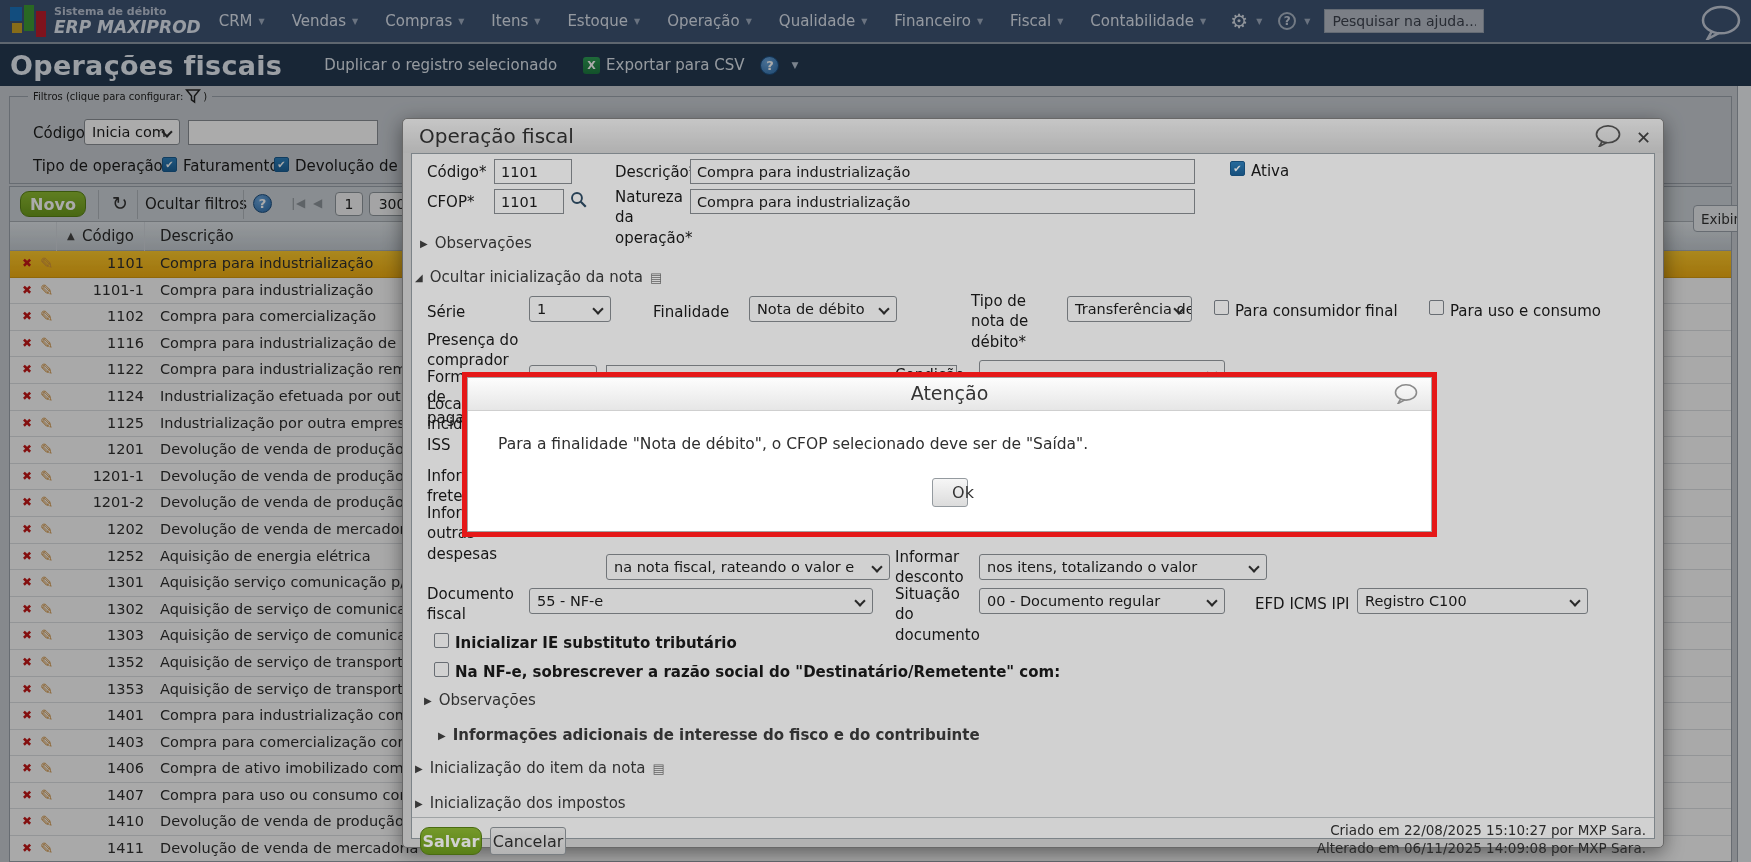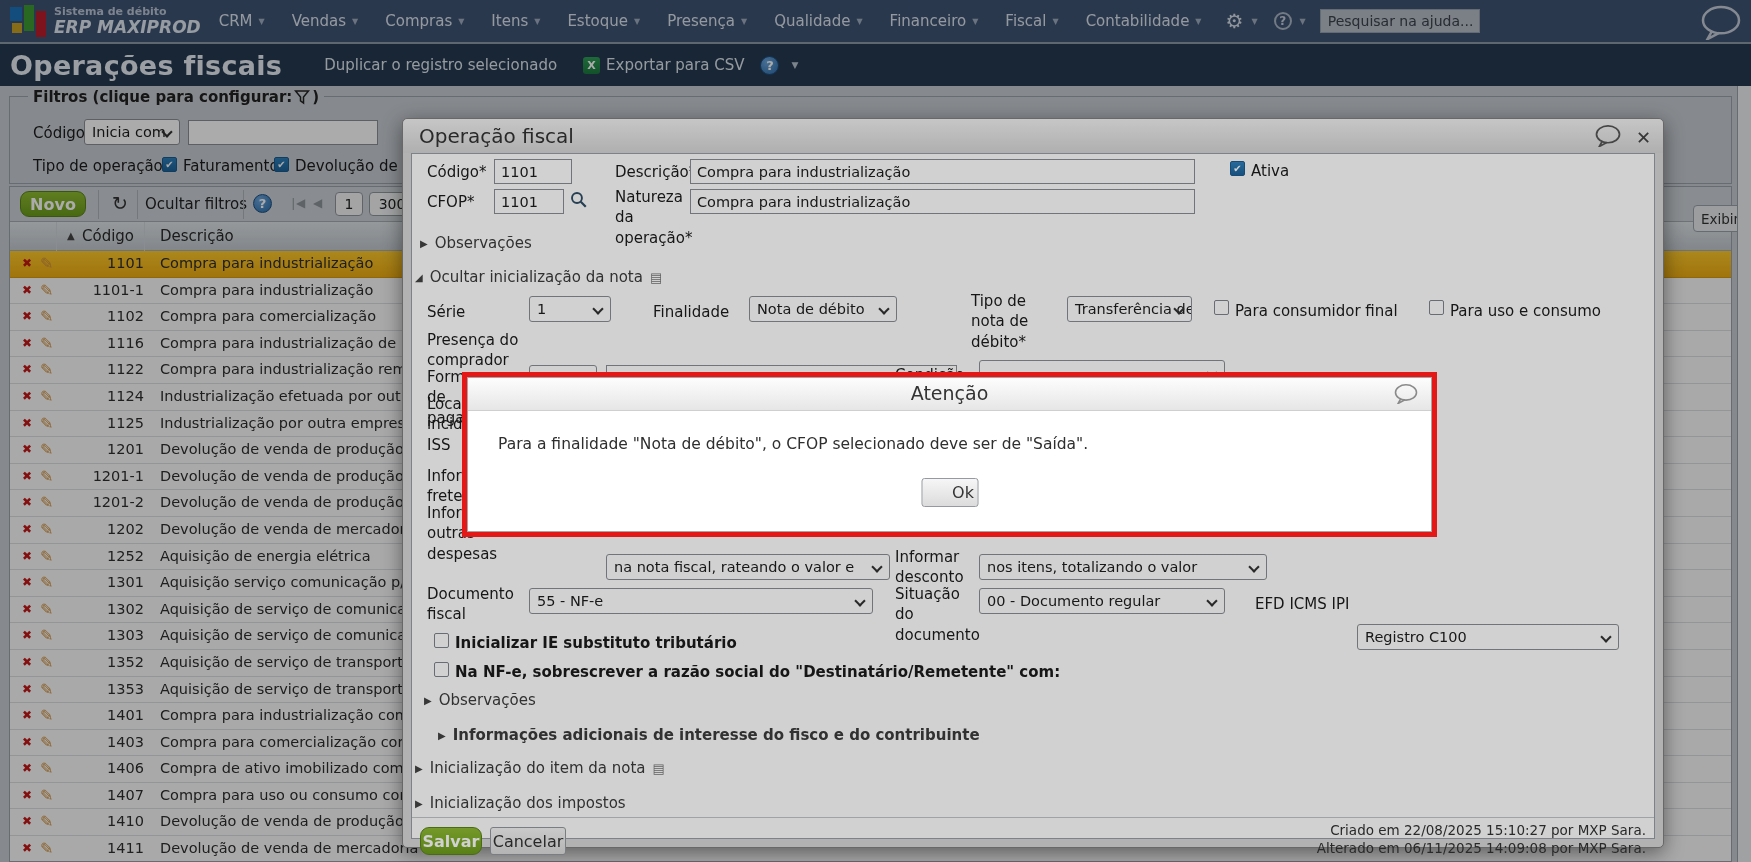--- a/index.html
+++ b/index.html
@@ -33,21 +33,21 @@
   .page-title { font-size:27px; font-weight:700; color:#e8eef6; margin-left:10px; letter-spacing:.3px; }
   .tbar-link { font-size:15px; color:#dfe6ee; margin-left:42px; cursor:pointer; }
   .excel-ico { width:17px; height:17px; border-radius:3px; background:linear-gradient(#2f9e57,#1d7a40); color:#fff; font-size:11px; font-weight:700; display:inline-flex; align-items:center; justify-content:center; margin-left:26px; }
   .tbar-link2 { font-size:15px; color:#dfe6ee; margin-left:6px; cursor:pointer; }
   .blue-q { width:19px; height:19px; border-radius:50%; background:radial-gradient(circle at 35% 30%, #6ca6dd, #2d6ca8); border:1px solid #1d4f80; color:#fff; font-size:13px; font-weight:700; display:inline-flex; align-items:center; justify-content:center; }
   .titlebar .blue-q { margin-left:16px; }
   .tbar-caret { font-size:9px; color:#b9c4d2; margin-left:12px; }
 
   
   .filters { position:absolute; left:9px; top:96px; width:1723px; height:88px; border:1px solid #9aa2aa; }
-  .filters-legend { position:absolute; left:18px; top:-9px; background:#c9ced3; padding:0 5px; font-size:15px; color:#222; display:flex; align-items:center; gap:2px;font-weight:bold; }
+  .filters-legend { position:absolute; left:18px; top:-9px; background:#c9ced3; padding:0 5px; font-size:10px; color:#222; display:flex; align-items:center; gap:2px; }
   .f-lbl { position:absolute; font-size:15px; color:#1c1c1c; }
   .sel { position:absolute; background:#fff; border:1px solid #8a8f94; border-radius:3px; height:26px; font-size:14.5px; color:#1e1e1e; display:flex; align-items:center; padding:0 26px 0 7px; white-space:nowrap; overflow:hidden; cursor:pointer; }
   .sel::after { content:""; position:absolute; right:8px; top:8px; width:6px; height:6px; border-right:2px solid #333; border-bottom:2px solid #333; transform:rotate(45deg); }
   .inp { position:absolute; background:#fff; border:1px solid #8a8f94; height:25px; font-size:14.5px; color:#1e1e1e; display:flex; align-items:center; padding:0 6px; white-space:nowrap; overflow:hidden; }
   .cb { position:absolute; width:15px; height:15px; background:#fff; border:1px solid #7f868d; border-radius:2px; cursor:pointer; }
   .cb.on { background:linear-gradient(#2f81bd,#1d639a); border-color:#1a5c90; color:#fff; font-size:10px; font-weight:700; display:flex; align-items:center; justify-content:center; }
 
   
   .grid { position:absolute; left:9px; top:186px; width:1723px; height:676px; border:1px solid #9aa2aa; background:#fdfdfd; overflow:hidden; }
   .grid-toolbar { position:absolute; left:0; top:0; width:100%; height:35px; background:#cdd3d8; border-bottom:1px solid #a6adb3; }
@@ -95,21 +95,21 @@
   .mag { position:absolute; cursor:pointer; }
   .btn-gray { position:absolute; background:linear-gradient(#f6f6f6,#dcdcdc); border:1px solid #949a9f; border-radius:3px; font-size:16px; color:#333; display:flex; align-items:center; justify-content:center; cursor:pointer; }
   .stamp { position:absolute; right:8px; text-align:right; font-size:13.5px; color:#333; }
 
   
   .alert { position:absolute; left:467px; top:377px; width:965px; height:155px; background:#fff; border:1px solid #a5a5a5; box-shadow:0 0 0 5px #e51818; z-index:80; }
   .alert-head { position:absolute; left:0; top:0; width:100%; height:33px; background:linear-gradient(#fdfdfd,#e6e6e6); border-bottom:1px solid #cfcfcf; }
   .alert-title { width:100%; text-align:center; font-size:19px; color:#333; margin-top:4px; }
   .alert-chat { position:absolute; right:12px; top:5px; }
   .alert-msg { position:absolute; left:30px; top:57px; font-size:15.5px; color:#2f2f2f; }
-  .alert-ok { left:50%; transform:translateX(-50%); top:100px; width:57px; height:29px;padding-left:27px; }
+  .alert-ok { left:50%; transform:translateX(-50%); top:100px; width:36px; height:29px;padding-left:27px; }
 </style>
 </head>
 <body>
 
 <div class="topbar">
   <div class="logo-blocks">
     <div class="lb b1"></div>
     <div class="lb b2"></div>
     <div class="lb b3"></div>
     <div class="lb b4"></div>
@@ -138,21 +138,21 @@
     <span class="mlabel">Itens</span>
     <span class="mcaret">▼</span>
   </div>
 
   <div class="menu-item">
     <span class="mlabel">Estoque</span>
     <span class="mcaret">▼</span>
   </div>
 
   <div class="menu-item">
-    <span class="mlabel">Presença</span>
+    <span class="mlabel">Operação</span>
     <span class="mcaret">▼</span>
   </div>
 
   <div class="menu-item">
     <span class="mlabel">Qualidade</span>
     <span class="mcaret">▼</span>
   </div>
 
   <div class="menu-item">
     <span class="mlabel">Financeiro</span>
@@ -506,21 +506,21 @@
 
     <div class="m-lbl" style="left:15px; top:430px; width:92px;">Documento fiscal</div>
     <div class="sel" style="left:117px; top:434px; width:344px;">
         <span>55 - NF-e</span>
       </div>
     <div class="m-lbl" style="left:483px; top:430px; width:85px;">Situação do documento</div>
     <div class="sel" style="left:567px; top:434px; width:246px;">
         <span>00 - Documento regular</span>
       </div>
     <div class="m-lbl" style="left:843px; top:440px;">EFD ICMS IPI</div>
-    <div class="sel" style="left:945px; top:434px; width:262px;margin-top:36px;">
+    <div class="sel" style="left:945px; top:434px; width:231px;">
         <span>Registro C100</span>
       </div>
 
     <div class="cb" style="left:22px; top:479px;"></div>
     <div class="m-cb-lbl b" style="left:43px; top:480px;">Inicializar IE substituto tributário</div>
     <div class="cb" style="left:22px; top:508px;"></div>
     <div class="m-cb-lbl b" style="left:43px; top:509px;">Na NF-e, sobrescrever a razão social do "Destinatário/Remetente" com:</div>
 
     <div class="m-sec" style="left:12px; top:537px;">
       <span class="tri">▶</span>

